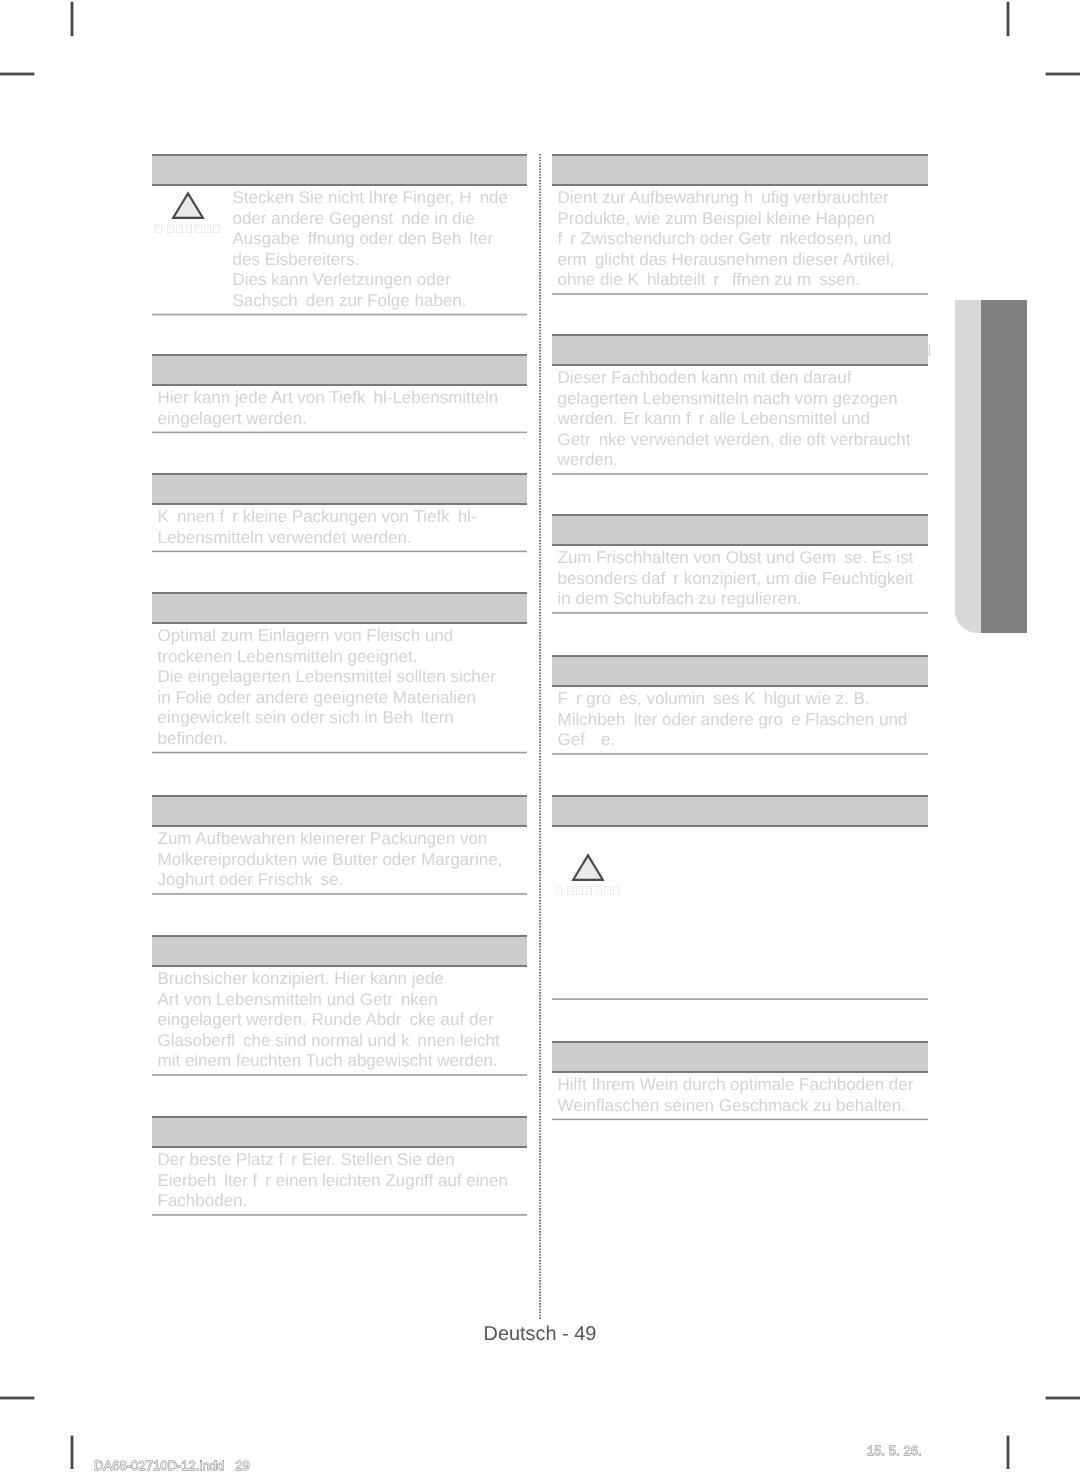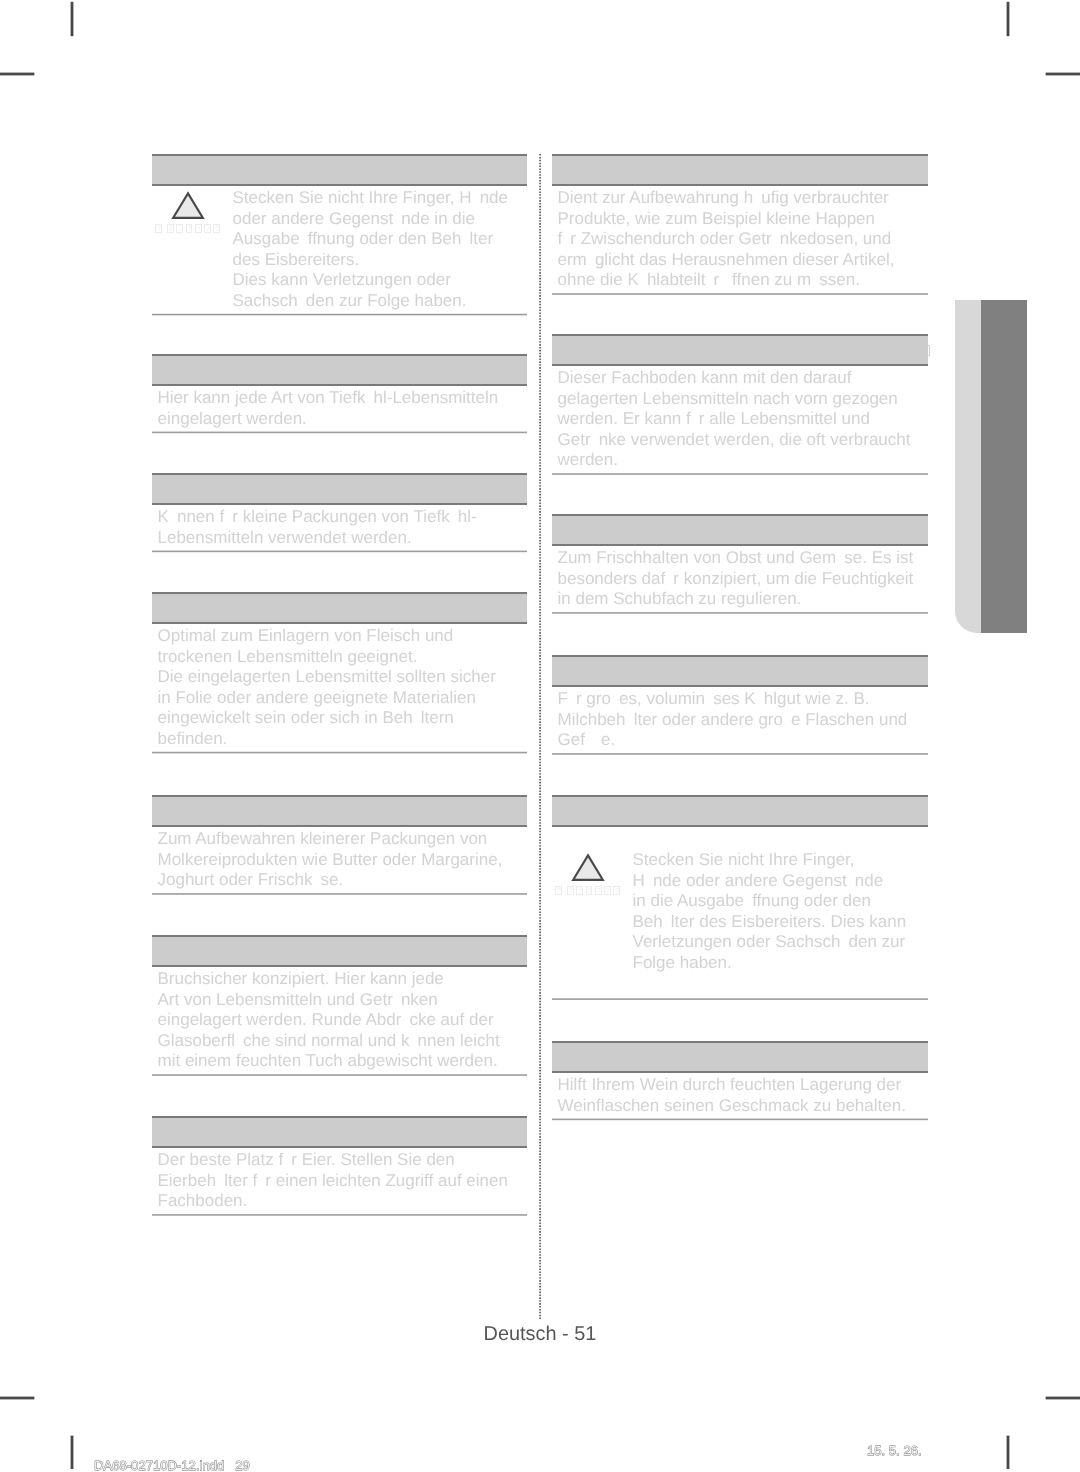--- a/index.html
+++ b/index.html
@@ -177,41 +177,35 @@
         <div class="hdr"></div>
         <div class="bodywrap">
           <div class="gapspacer" style="height:23px"></div>
           <div class="warn">
             <div class="warnicon">
               <svg class="tri" width="34" height="31" viewBox="0 0 34 31">
                 <path d="M17 3.4 L31.8 27.8 L2.2 27.8 Z" fill="#e9e9e9" stroke="#4a4a4a" stroke-width="2.2" stroke-linejoin="miter"></path>
               </svg>
               <span class="tofu"><span class="tb" style="margin-right:5.05px"><i>?</i></span><span class="tb"><i>?</i></span><span class="tb"><i>?</i></span><span class="tb"><i>?</i></span><span class="tb"><i>?</i></span><span class="tb"><i>?</i></span><span class="tb"><i>?</i></span></span>
             </div>
-            <div class="txt">Stecken Sie nicht Ihre Finger,
-H<span class="u"></span>nde oder andere Gegenst<span class="u"></span>nde
-in die Ausgabe<span class="u"></span>ffnung oder den
-Beh<span class="u"></span>lter des Eisbereiters. Dies kann
-Verletzungen oder Sachsch<span class="u"></span>den zur
-Folge haben.</div>
           </div>
         </div>
       </div>
       <div class="sec" style="top: 887px;">
         <div class="hdr"></div>
         <div class="bodywrap">
-          <div class="txt lead">Hilft Ihrem Wein durch feuchten Lagerung der
+          <div class="txt lead">Hilft Ihrem Wein durch optimale Fachboden der
 Weinflaschen seinen Geschmack zu behalten.</div>
         </div>
       </div>
     </div>
 
   <div class="cliptofu" style="left:926.6px;top:344.8px;"></div>
 
-  <div class="pagenum" style="left:0;top:1322px;">Deutsch - 51</div>
+  <div class="pagenum" style="left:0;top:1322px;">Deutsch - 49</div>
 
   <div class="footline" style="left:94px;top:1444px;margin-top:15px;">DA68-02710D-12.indd   29</div>
   <div class="footline" style="left:867px;top:1444px;text-align:right;">15. 5. 26.</div>
   <div class="footline" style="left:955px;top:1524px;">11:25</div>
 
 <svg class="rulesvg" width="1080" height="1472" viewBox="0 0 1080 1472">
       <rect x="152" y="313.77" width="375" height="1.6" fill="#9d9d9d"></rect>
       <rect x="152" y="431.59" width="375" height="1.6" fill="#9d9d9d"></rect>
       <rect x="152" y="550.59" width="375" height="1.6" fill="#9d9d9d"></rect>
       <rect x="152" y="751.77" width="375" height="1.6" fill="#9d9d9d"></rect>

